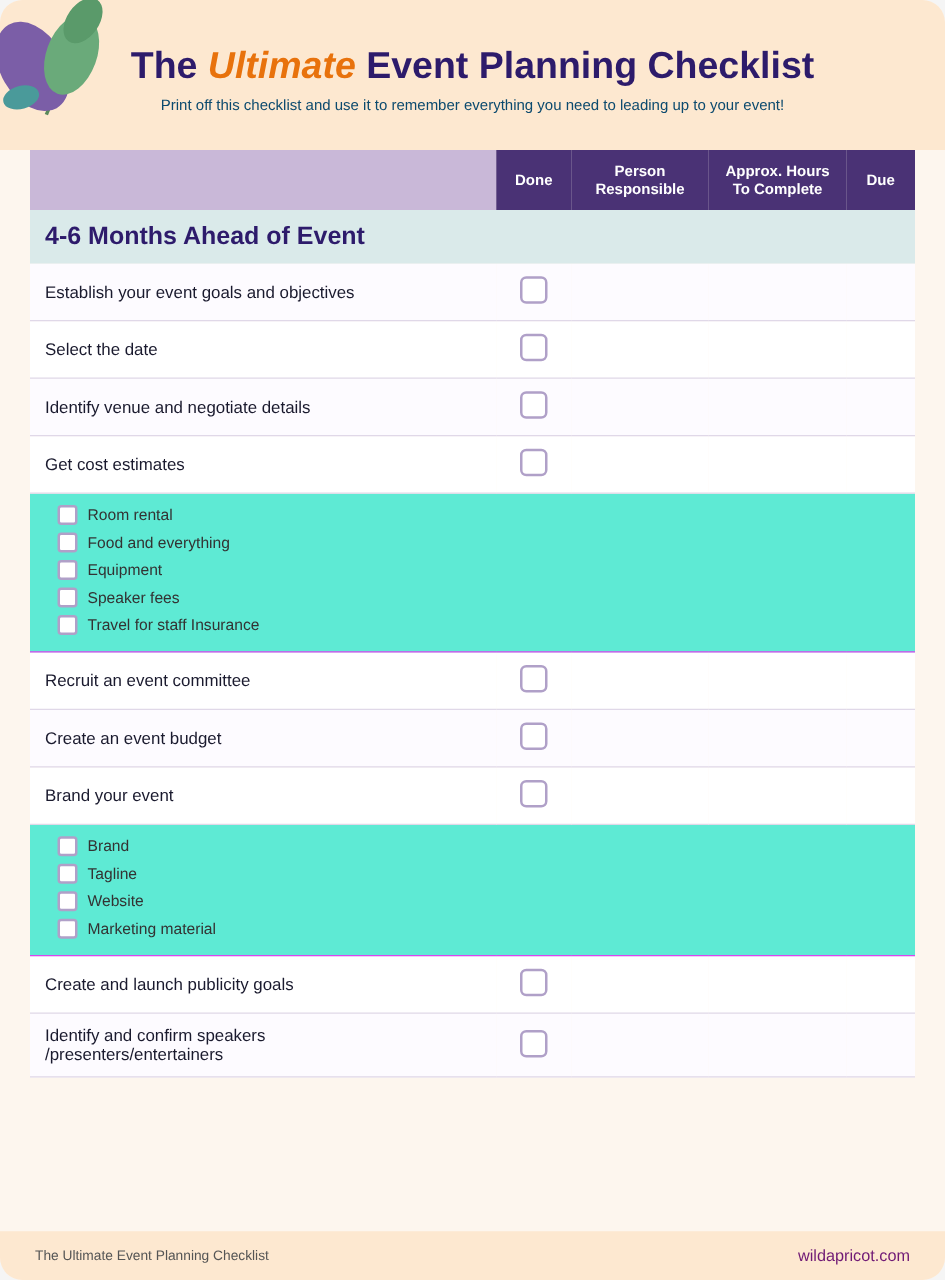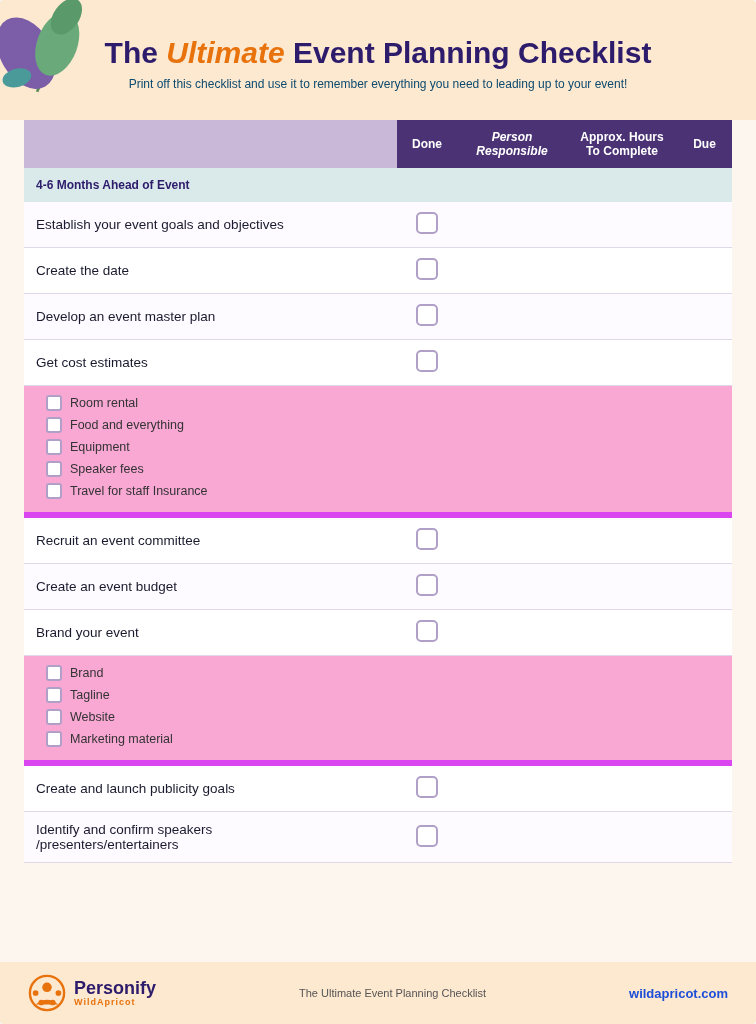--- a/index.html
+++ b/index.html
@@ -10,21 +10,21 @@
       font-family: 'Arial', sans-serif;
       background: #f5f5f5;
       display: flex;
       justify-content: center;
     }
 
     .page {
       width: 756px;
       min-height: 1024px;
       background: #fdf6ee;
-      border-radius: 4px;
+      border-radius: 18px;
       overflow: hidden;
       display: flex;
       flex-direction: column;
       position: relative;
     }
 
     
     .header {
       background: #fde8d0;
       padding: 28px 40px 22px 40px;
@@ -91,36 +91,35 @@
       background: #c9b8d8;
       text-align: left;
     }
 
     .col-header-row th.done-col {
       width: 60px;
     }
 
     .col-header-row th.person-col {
       width: 110px;
-      font-style: italic;
     }
 
     .col-header-row th.hours-col {
       width: 110px;
     }
 
     .col-header-row th.due-col {
       width: 55px;
     }
 
     
     .section-row td {
       background: #daeaea;
       color: #2d1b6b;
-      font-size: 12px;
+      font-size: 20px;
       font-weight: 800;
       padding: 10px 12px;
     }
 
     
     .task-row td {
       border-bottom: 1px solid #e0d8e8;
       padding: 10px 12px;
       vertical-align: middle;
       background: #fff;
@@ -145,22 +144,22 @@
       display: inline-block;
       width: 22px;
       height: 22px;
       border: 2px solid #b0a0c8;
       border-radius: 5px;
       background: #fff;
     }
 
     
     .sub-items-row td {
-      background: #f9a8d4;
-      border-bottom: 6px solid #d946ef;
+      background: #5eead4;
+      border-bottom: 1px solid #d946ef;
       padding: 6px 12px 10px 12px;
     }
 
     .sub-item {
       display: flex;
       align-items: center;
       gap: 8px;
       padding: 3px 0;
       font-size: 12.5px;
       color: #333;
@@ -219,22 +218,22 @@
       letter-spacing: 1px;
     }
 
     .footer-middle {
       font-size: 11px;
       color: #555;
     }
 
     .footer-url {
       font-size: 13px;
-      color: #1d4ed8;
-      font-weight: 700;
+      color: #701a75;
+      font-weight: 400;
     }
   </style>
 </head>
 <body>
 
 <div class="page">
 
   <div class="header">
 
     <svg class="leaf-decoration" viewBox="0 0 130 120" xmlns="http://www.w3.org/2000/svg">
@@ -279,32 +278,32 @@
       </td>
       <td class="checkbox-cell">
         <div class="checkbox-visual"></div>
       </td>
       <td></td>
       <td></td>
       <td></td>
     </tr>
           <tr class="task-row">
       <td>
-        <span class="task-name">Create the date</span>
-      </td>
-      <td class="checkbox-cell">
-        <div class="checkbox-visual"></div>
-      </td>
-      <td></td>
-      <td></td>
-      <td></td>
-    </tr>
-          <tr class="task-row">
-      <td>
-        <span class="task-name">Develop an event master plan</span>
+        <span class="task-name">Select the date</span>
+      </td>
+      <td class="checkbox-cell">
+        <div class="checkbox-visual"></div>
+      </td>
+      <td></td>
+      <td></td>
+      <td></td>
+    </tr>
+          <tr class="task-row">
+      <td>
+        <span class="task-name">Identify venue and negotiate details</span>
       </td>
       <td class="checkbox-cell">
         <div class="checkbox-visual"></div>
       </td>
       <td></td>
       <td></td>
       <td></td>
     </tr>
           <tr class="task-row">
       <td>
@@ -418,33 +417,17 @@
       </td>
       <td></td>
       <td></td>
       <td></td>
     </tr>
         </tbody>
     </table>
   </div>
 
   <div class="footer">
-    <div class="footer-logo">
-
-      <svg class="footer-logo-icon" viewBox="0 0 40 40" xmlns="http://www.w3.org/2000/svg">
-        <circle cx="20" cy="20" r="18" fill="none" stroke="#e8720c" stroke-width="2.5"></circle>
-        <circle cx="20" cy="14" r="5" fill="#e8720c"></circle>
-        <path d="M8 32 Q20 22 32 32" fill="#e8720c"></path>
-        <circle cx="8" cy="20" r="3" fill="#e8720c"></circle>
-        <circle cx="32" cy="20" r="3" fill="#e8720c"></circle>
-        <circle cx="14" cy="30" r="3" fill="#e8720c"></circle>
-        <circle cx="26" cy="30" r="3" fill="#e8720c"></circle>
-      </svg>
-      <div class="footer-brand">
-        <span class="footer-brand-name">Personify</span>
-        <span class="footer-brand-sub">WildApricot</span>
-      </div>
-    </div>
     <span class="footer-middle">The Ultimate Event  Planning Checklist</span>
     <span class="footer-url">wildapricot.com</span>
   </div>
 
 </div>
 
 </body></html>

